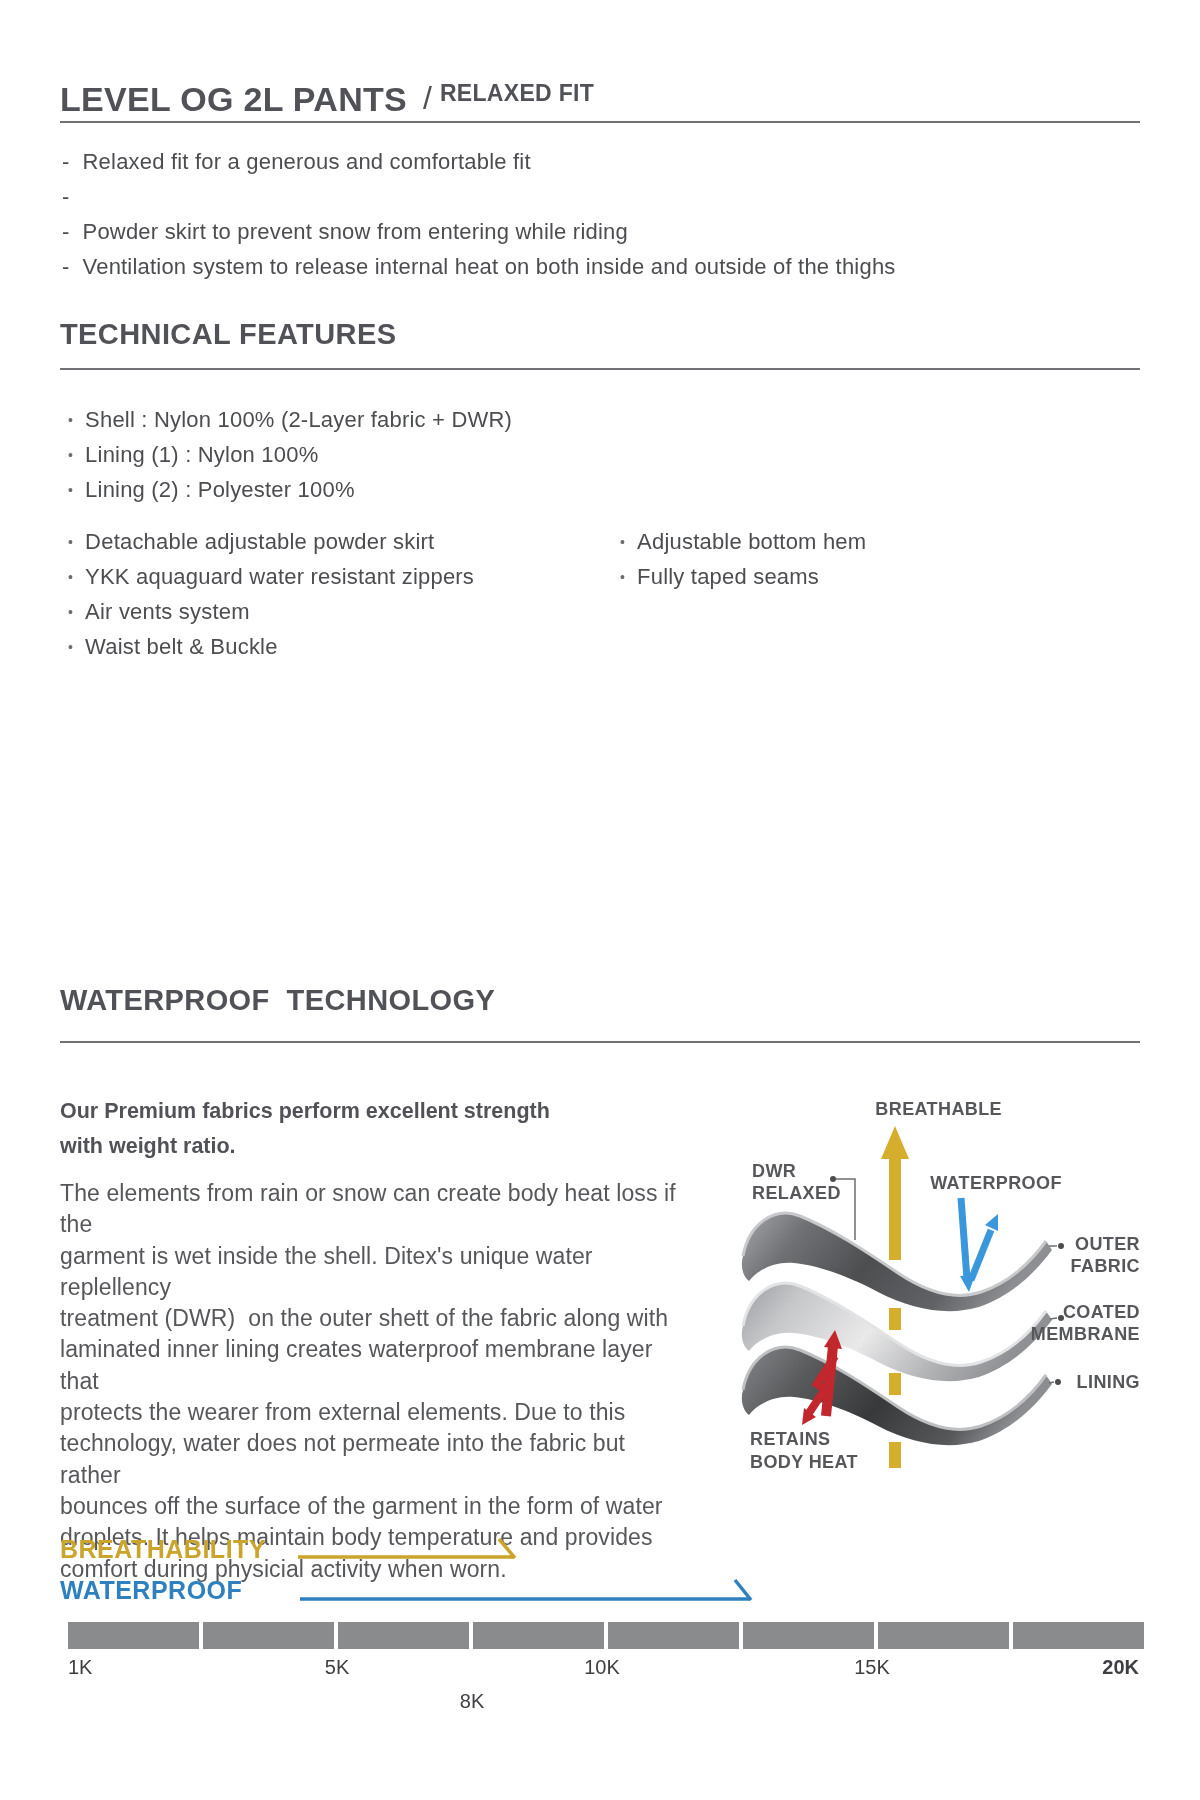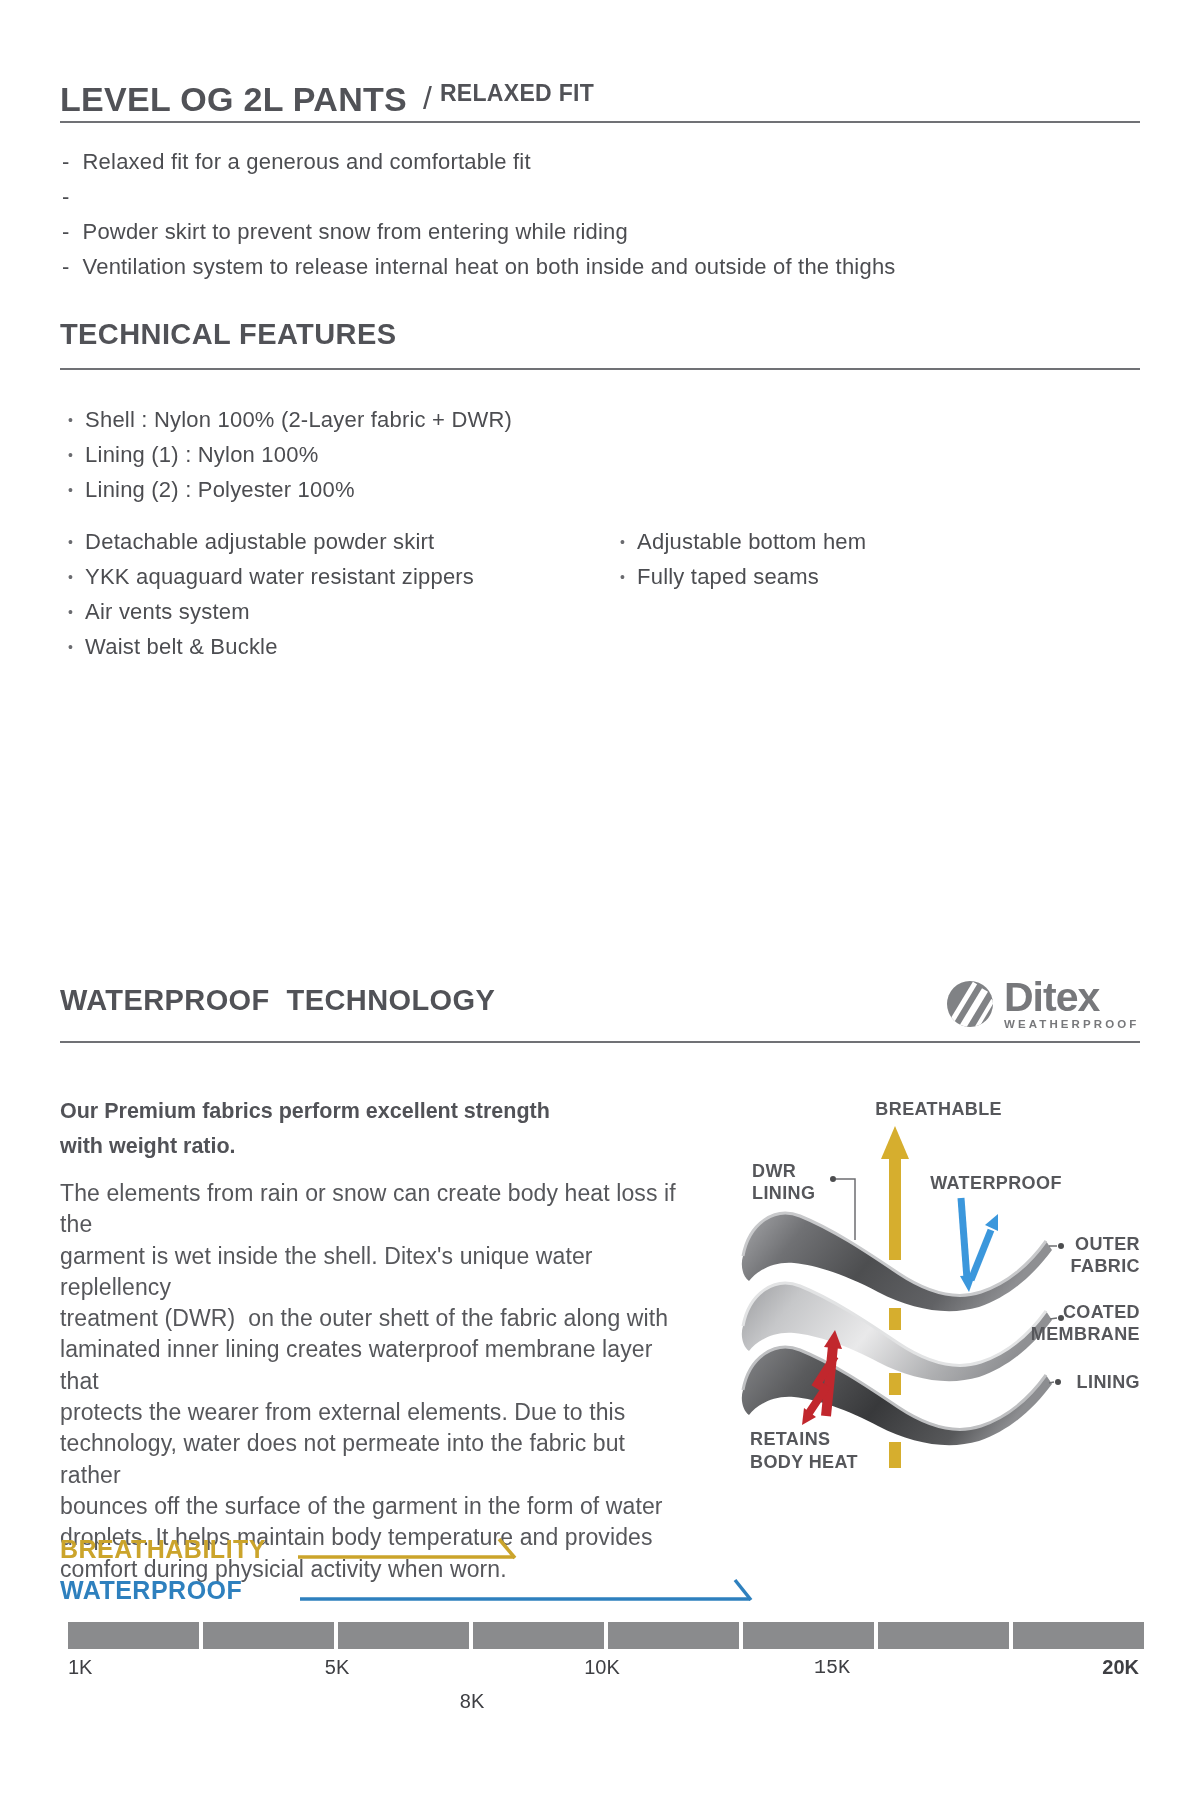--- a/index.html
+++ b/index.html
@@ -70,21 +70,21 @@
   .meter-lines { position:absolute; left:0; top:1530px; }
 
   
   .bar { position:absolute; left:68px; top:1622px; width:1076px; height:27px; display:flex; gap:4px; }
   .seg { flex:1; background:#8a8b8d; }
   .slabel { position:absolute; top:1656px; font-size:20px; font-weight:500; color:#3e3f43; }
   .sl0 { left:68px; }
   .sl1 { left:337px; transform:translateX(-50%); }
   .sl2 { left:472px; transform:translateX(-50%);margin-top:34px; }
   .sl3 { left:602px; transform:translateX(-50%); }
-  .sl4 { left:832px; transform:translateX(-50%);font-family:Liberation Mono, monospace; }
+  .sl4 { left:872px; transform:translateX(-50%); }
   .sl5 { left:1139px; transform:translateX(-100%);font-weight:bold; }
 </style>
 </head>
 <body>
 
 <div class="page">
 
   <div class="title-row">
     <span class="title">LEVEL OG 2L PANTS</span>
     <span class="title-slash">/</span>
@@ -153,39 +153,20 @@
       </div>
     <div class="b-row">
         <span class="dot-marker">•</span>
         <span>Fully taped seams</span>
       </div>
   </div>
 
   <div class="h2 h2-wp">WATERPROOF  TECHNOLOGY</div>
   <div class="rule rule-wp"></div>
 
-  <div class="logo">
-    <svg width="48" height="50" viewBox="0 0 48 50">
-      <defs>
-          <clipPath id="lc">
-            <circle cx="23" cy="25" r="23"></circle>
-          </clipPath>
-        </defs>
-      <circle cx="23" cy="25" r="23" fill="#808285"></circle>
-      <g clip-path="url(#lc)" stroke="#ffffff">
-        <line x1="5" y1="42" x2="28" y2="4" stroke-width="5"></line>
-        <line x1="15" y1="49" x2="38" y2="11" stroke-width="7"></line>
-        <line x1="27" y1="53" x2="46" y2="21" stroke-width="4"></line>
-      </g>
-    </svg>
-    <div class="logo-text">
-      <span class="brand">Ditex</span>
-      <span class="tagline">WEATHERPROOF</span>
-    </div>
-  </div>
 
   <div class="wp-intro">Our Premium fabrics perform excellent strength
 with weight ratio.</div>
   <div class="wp-body">The elements from rain or snow can create body heat loss if the
 garment is wet inside the shell. Ditex's unique water replellency
 treatment (DWR)  on the outer shett of the fabric along with
 laminated inner lining creates waterproof membrane layer that
 protects the wearer from external elements. Due to this
 technology, water does not permeate into the fabric but rather
 bounces off the surface of the garment in the form of water
@@ -264,21 +245,21 @@
       <g fill="#4c4d4f">
         <circle cx="213" cy="99" r="3"></circle>
         <circle cx="441" cy="166" r="3"></circle>
         <circle cx="441" cy="238" r="3"></circle>
         <circle cx="438" cy="302" r="3"></circle>
       </g>
     </svg>
 
     <div class="dlabel dl-breathable">BREATHABLE</div>
     <div class="dlabel dl-dwr">DWR
-LINING</div>
+RELAXED</div>
     <div class="dlabel dl-waterproof">WATERPROOF</div>
     <div class="dlabel dl-outer">OUTER
 FABRIC</div>
     <div class="dlabel dl-membrane">COATED
 MEMBRANE</div>
     <div class="dlabel dl-lining">LINING</div>
     <div class="dlabel dl-retains">RETAINS
 BODY HEAT</div>
   </div>
 

